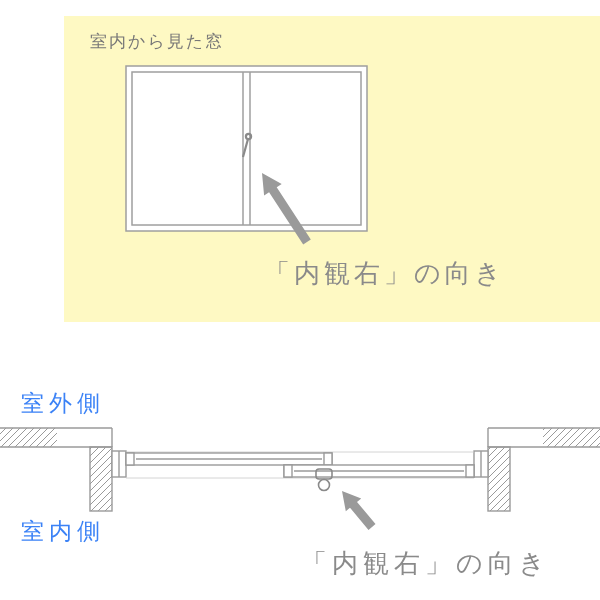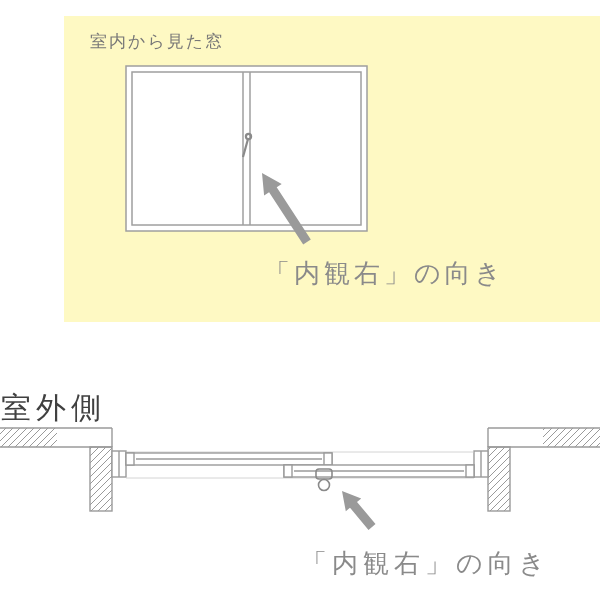--- a/index.html
+++ b/index.html
@@ -44,24 +44,24 @@
     font-size:26px;
     letter-spacing:4px;
   }
   
   .section-svg {
     position:absolute;
     left:0; top:413px;
   }
   .side-label {
     position:absolute;
-    left:1px;
-    font-size:30px;
+    left:21px;
+    font-size:23px;
     letter-spacing:5px;
-    color:#404040;
+    color:#3b82f6;
     white-space:nowrap;
   }
   .side-label.outdoor { top:388px; }
   .side-label.indoor  { top:516px; }
   .dir-label.bottom {
     position:absolute;
     left:283px; top:546px;
     font-size:26px;
     letter-spacing:5px;
   }
@@ -141,16 +141,17 @@
 
     <g stroke="#8a8a8a" stroke-width="1.6" fill="none">
       <rect x="316" y="56" width="16" height="10" rx="3"></rect>
       <circle cx="324" cy="72" r="5.5"></circle>
       <line x1="324" y1="66" x2="324" y2="66.5"></line>
     </g>
 
     <polygon fill="#9a9a9a" points="342,78 361.2,85.4 357,88.9 375.5,111.1 368.5,116.9 350,94.7 345.8,98.2"></polygon>
   </svg>
 
+  <div class="side-label indoor">室内側</div>
 
   <div class="dir-label bottom">「内観右」の向き</div>
 
 </div>
 
 </body></html>

